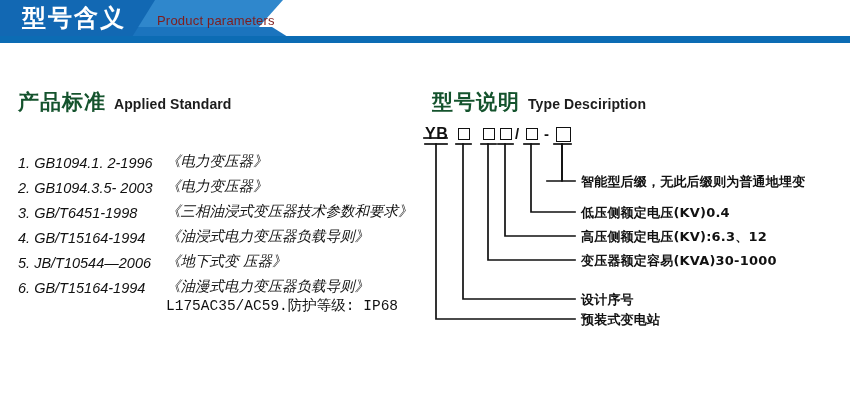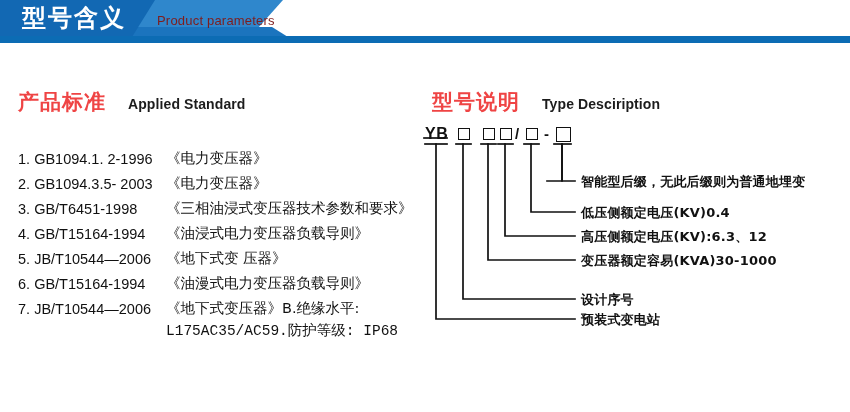--- a/index.html
+++ b/index.html
@@ -23,38 +23,39 @@
   .banner-sub{
     position:absolute;left:140px;top:13px;
     font-size:13px;color:#7f1d1d;
     letter-spacing:.2px;
     margin-left:17px;
   }
 
   
   .sec-head{position:absolute;white-space:nowrap;}
   .sec-cn{
-    font-size:21px;font-weight:bold;color:#ef4444;
+    font-size:21px;font-weight:bold;color:#14532d;
     font-family:Liberation Serif, serif;
     letter-spacing:1px;
   }
   .sec-en{
     font-size:14px;color:#1c1c1c;font-weight:bold;
-    margin-left:22px;letter-spacing:.1px;
+    margin-left:8px;letter-spacing:.1px;
   }
   #head-left{left:18px;top:88px;}
   #head-right{left:432px;top:88px;}
 
   
   #std-list{position:absolute;left:18px;top:146px;width:420px;}
   .std-row{
-    display:flex;align-items:center;
+    display:flex;align-items:flex-end;
     height:25px;
     font-size:14.5px;color:#111111;
     white-space:nowrap;
+    font-style:italic;
   }
   .std-code{
     display:inline-block;
     min-width:148px;
     font-family:"Liberation Sans","DejaVu Sans",sans-serif;
     font-weight:500;
   }
   .std-name{
     font-family:"DejaVu Sans","Liberation Sans",sans-serif;
     font-size:14.5px;
@@ -140,24 +141,20 @@
     <span class="std-code"><span>4.</span> <span>GB/T15164-1994</span></span>
     <span class="std-name">《油浸式电力变压器负载导则》</span>
   </div>
   <div class="std-row">
     <span class="std-code"><span>5.</span> <span>JB/T10544—2006</span></span>
     <span class="std-name">《地下式变 压器》</span>
   </div>
   <div class="std-row">
     <span class="std-code"><span>6.</span> <span>GB/T15164-1994</span></span>
     <span class="std-name">《油漫式电力变压器负载导则》</span>
-  </div>
-  <div class="std-row">
-    <span class="std-code"><span>7.</span> <span>JB/T10544—2006</span></span>
-    <span class="std-name">《地下式变压器》B.绝缘水平:</span>
   </div>
   <div class="std-cont">L175AC35/AC59.防护等级: IP68</div>
 </div>
 
 <div id="model-area">
 
   <div id="code-row">
     <span class="code-yb">YB</span>
     <span class="code-box" style="left:43px;"></span>
     <span class="code-box" style="left:68px;"></span>

